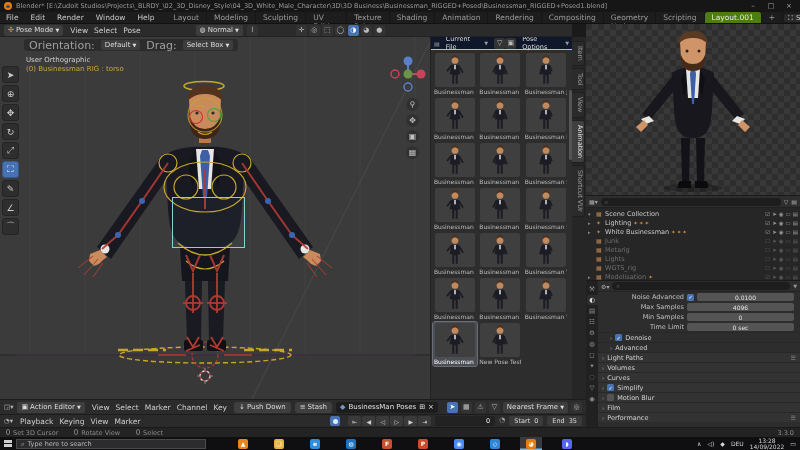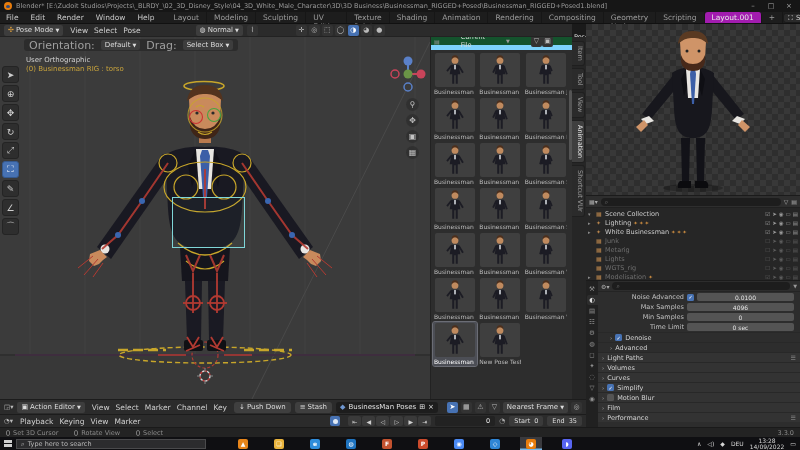--- a/index.html
+++ b/index.html
@@ -1,31 +1,31 @@
 <!DOCTYPE html>
 <html style="--accent: #4772b3; --blender-orange: #e87d0d; --rig-yellow: #c8a62a; --rig-red: #b23a32; --select-cyan: #7fd6d8;"><head>
 <meta charset="utf-8">
 <style>
   *{margin:0;padding:0;box-sizing:border-box;-webkit-font-smoothing:antialiased}
   html,body{width:800px;height:450px;overflow:hidden;background:#1a1a1a;
     font-family:"DejaVu Sans","Liberation Sans",sans-serif;color:#c4c4c4;font-size:8px}
   .abs{position:absolute}
-  .row{display:flex;align-items:center}
+  .row{display:flex;}
   
   #titlebar{left:0;top:0;width:800px;height:12px;background:#161616;display:flex;align-items:center;padding:0 4px;gap:4px}
   #titlebar .ttl{font-size:6.5px;color:#9a9a9a;white-space:nowrap;overflow:hidden;flex:1}
   .win-btn{width:14px;text-align:center;color:#aaa;font-size:7px;cursor:default}
   .blender-logo{width:8px;height:8px;border-radius:50%;background:var(--blender-orange);position:relative}
   .blender-logo:after{content:"";position:absolute;left:2px;top:2.5px;width:4px;height:3px;border-radius:50%;background:#2e4a7d}
   
   #topbar{left:0;top:12px;width:800px;height:12px;background:#1d1d1d;display:flex;align-items:center;border-bottom:1px solid #111}
   .menu-item{padding:0 6px;color:#c9c9c9;font-size:7.5px}
   #ws-tabs{display:flex;height:100%;align-items:center;margin-left:6px}
   .ws-tab{padding:1px 7px 1px 7px;font-size:7.5px;color:#9c9c9c;background:#1d1d1d;border-right:1px solid #161616;height:11px}
-  .ws-tab.active{background:#a21caf;color:#e8e8e8;border-radius:3px 3px 0 0}
+  .ws-tab.active{background:#4d7c0f;color:#e8e8e8;border-radius:3px 3px 0 0}
   #topbar-right{margin-left:auto;display:flex;align-items:center;gap:6px;padding-right:4px}
   .sel-pill{display:flex;align-items:center;gap:3px;background:#2a2a2a;border:1px solid #1a1a1a;border-radius:3px;padding:0 4px;height:10px;font-size:7px;color:#cfcfcf}
   
   #viewport{left:0;top:24px;width:572px;height:375px;background:#3b3b3b;overflow:hidden}
   #vp-header{left:0;top:0;width:572px;height:13px;background:#2b2b2b;display:flex;align-items:center;gap:4px;padding:0 4px;border-bottom:1px solid #222;position:absolute;z-index:5}
   .hdr-drop{display:flex;align-items:center;gap:2px;background:#3d3d3d;border-radius:2px;padding:0 4px;height:11px;font-size:7px;color:#ddd}
   .hdr-menu{font-size:7.5px;color:#cfcfcf;padding:0 3px}
   .icon-btn{width:11px;height:11px;display:flex;align-items:center;justify-content:center;font-size:7px;color:#bbb;background:#333;border-radius:2px}
   .icon-btn.active{background:var(--accent);color:#fff}
   #vp-settings{left:24px;top:15px;position:absolute;display:flex;gap:6px;align-items:center;background:#2a2a2ae0;border-radius:3px;padding:1px 5px;height:12px;z-index:4}
@@ -34,21 +34,21 @@
   #vp-overlay-text .l1{color:#d0d0d0;font-size:7px}
   #vp-overlay-text .l2{color:#c9a43c;font-size:7px}
   #vp-toolbar{left:2px;top:42px;position:absolute;display:flex;flex-direction:column;gap:2px;z-index:4}
   .tool-btn{width:17px;height:17px;background:#2e2e2e;border:1px solid #242424;border-radius:3px;display:flex;align-items:center;justify-content:center;font-size:9px;color:#cdcdcd}
   .tool-btn.active{background:var(--accent);color:#fff;border-color:#35598e}
   #nav-gizmo{left:388px;top:30px;position:absolute;width:40px;height:40px;z-index:4}
   #vp-nav-icons{left:406px;top:74px;position:absolute;display:flex;flex-direction:column;gap:3px;z-index:4}
   .nav-ico{width:13px;height:13px;border-radius:50%;background:#2e2e2ecc;color:#c2c2c2;font-size:8px;display:flex;align-items:center;justify-content:center}
   
   #asset{left:430px;top:37px;width:142px;height:362px;background:#2d2d2d;border-left:1px solid #222;display:flex;flex-direction:column}
-  #asset-header{height:13px;background:#14532d;border-bottom:5px solid #7dd3fc;display:flex;align-items:center;gap:21px;padding:0 3px;flex:none}
+  #asset-header{height:13px;background:#0f172a;border-bottom:1px solid #7dd3fc;display:flex;align-items:center;gap:6px;padding:0 3px;flex:none}
   #asset-grid{flex:1;display:grid;grid-template-columns:repeat(3,1fr);gap:1px;padding:2px 4px 2px 2px;overflow:hidden;align-content:start;position:relative}
   .asset-cell{width:44px;padding:1px;border-radius:2px}
   .asset-cell.selected{background:#4c4e55;outline:1px solid #6b6d75}
   .asset-thumb{width:40px;height:34px;background:#3f3f3f;border-radius:2px;margin:0 auto}
   .asset-label{font-size:6px;color:#bdbdbd;text-align:center;white-space:nowrap;overflow:hidden;margin-top:1px}
   .asset-cell.selected .asset-label{color:#fff}
   #asset-scroll{position:absolute;right:0;top:40px;width:3px;height:70px;background:#555;border-radius:2px}
   
   #side-tabs{left:572px;top:37px;width:14px;height:362px;background:#262626;display:flex;flex-direction:column;gap:2px;padding-top:4px}
   .side-tab{writing-mode:vertical-rl;font-size:6.5px;color:#9a9a9a;background:#2b2b2b;border:1px solid #1f1f1f;border-left:none;border-radius:0 3px 3px 0;padding:4px 0;text-align:center;width:13px}

